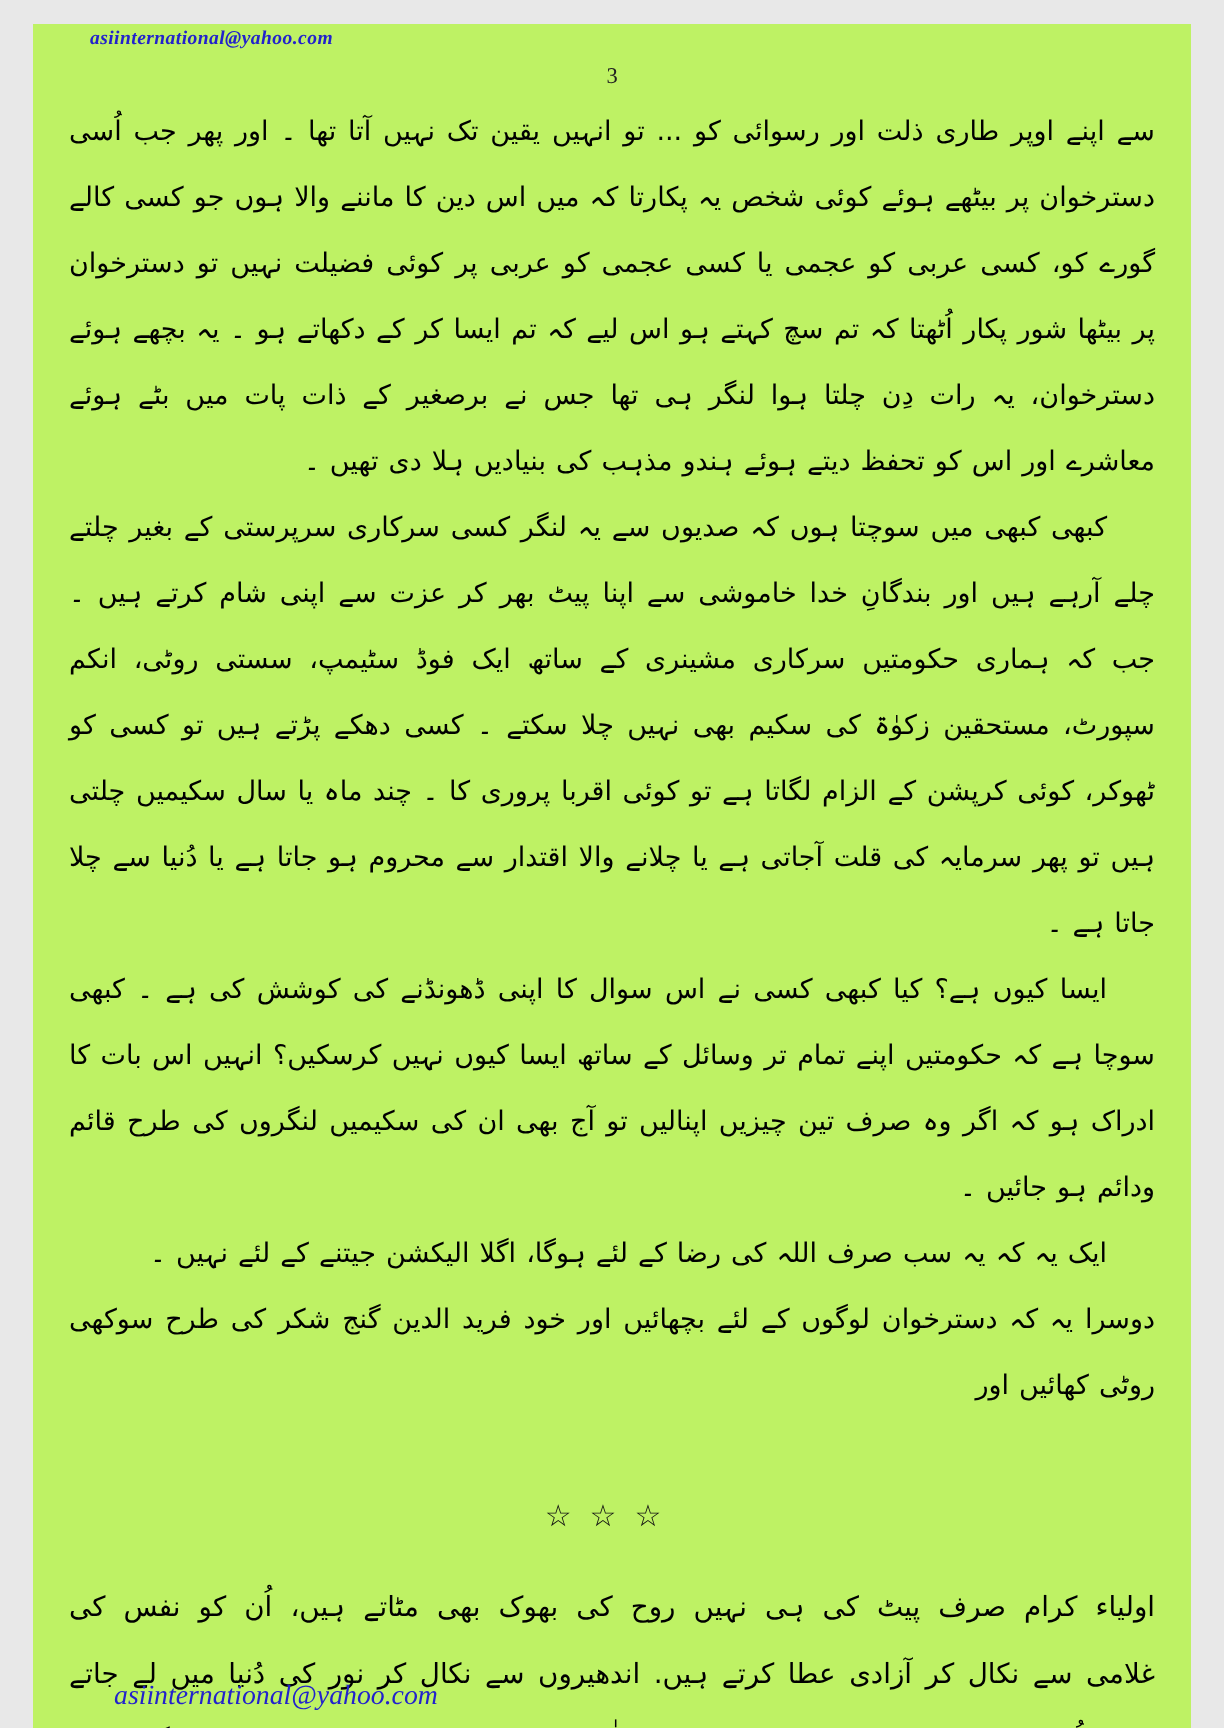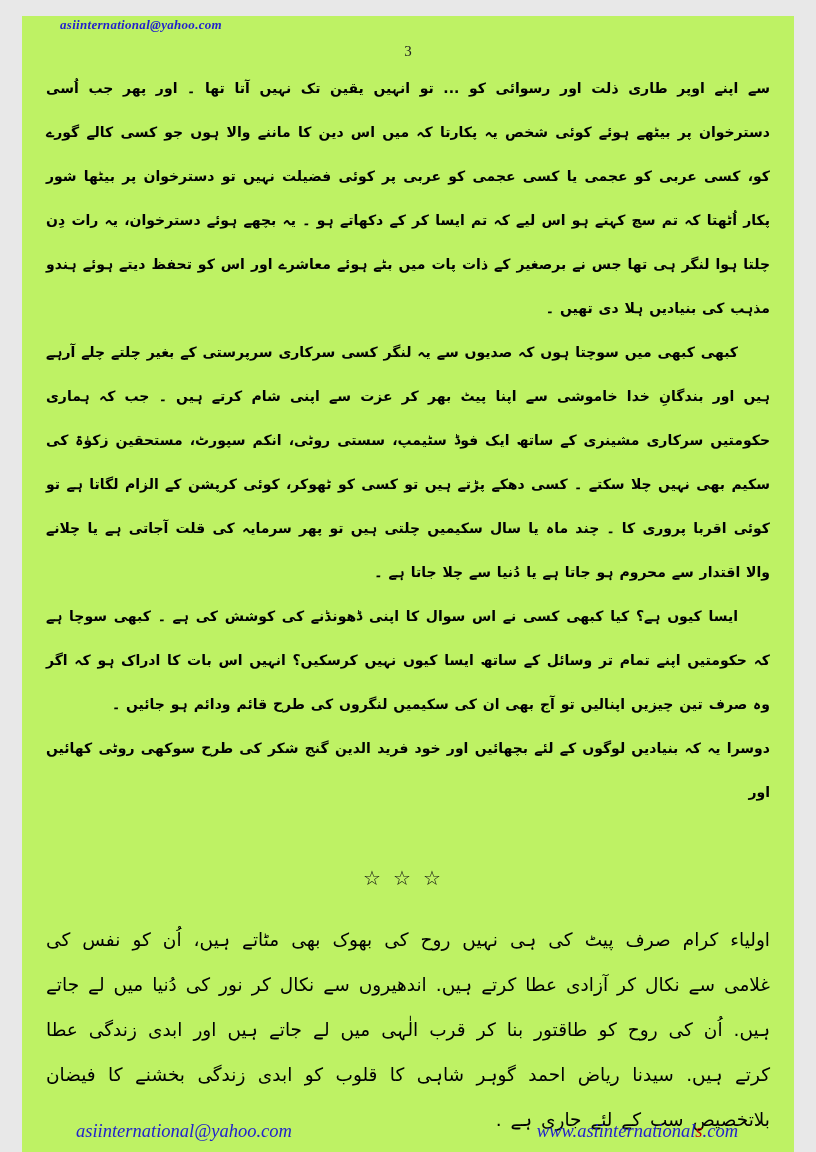--- a/index.html
+++ b/index.html
@@ -28,25 +28,24 @@
     font-size:15px;color:#222;
   }
   
   .body{
     margin:6px 24px 0 24px;
     direction:rtl;
     unicode-bidi:embed;
   }
   .urdu{
     margin:0;
-    font-size:14px;
+    font-size:18px;
     line-height:44px;
     text-align:justify;
     word-spacing:1px;
-    font-weight:bold;
   }
   .indent{text-indent:32px;}
   .fullline{text-align-last:justify;}
   .cite-line{
     display:flex;
     justify-content:space-between;
     align-items:center;
     height:44px;
     direction:rtl;
     font-size:17px;
@@ -95,32 +94,32 @@
   <div class="page-num">3</div>
 
   <div class="body">
 
     <p class="urdu" dir="rtl">سے اپنے اوپر طاری ذلت اور رسوائی کو ... تو انہیں یقین تک نہیں آتا تھا ۔ اور پھر جب اُسی دسترخوان پر بیٹھے ہوئے کوئی شخص یہ پکارتا کہ میں اس دین کا ماننے والا ہوں جو کسی کالے گورے کو، کسی عربی کو عجمی یا کسی عجمی کو عربی پر کوئی فضیلت نہیں تو دسترخوان پر بیٹھا شور پکار اُٹھتا کہ تم سچ کہتے ہو اس لیے کہ تم ایسا کر کے دکھاتے ہو ۔ یہ بچھے ہوئے دسترخوان، یہ رات دِن چلتا ہوا لنگر ہی تھا جس نے برصغیر کے ذات پات میں بٹے ہوئے معاشرے اور اس کو تحفظ دیتے ہوئے ہندو مذہب کی بنیادیں ہلا دی تھیں ۔</p>
 
     <p class="urdu indent" dir="rtl">کبھی کبھی میں سوچتا ہوں کہ صدیوں سے یہ لنگر کسی سرکاری سرپرستی کے بغیر چلتے چلے آرہے ہیں اور بندگانِ خدا خاموشی سے اپنا پیٹ بھر کر عزت سے اپنی شام کرتے ہیں ۔ جب کہ ہماری حکومتیں سرکاری مشینری کے ساتھ ایک فوڈ سٹیمپ، سستی روٹی، انکم سپورٹ، مستحقین زکوٰۃ کی سکیم بھی نہیں چلا سکتے ۔ کسی دھکے پڑتے ہیں تو کسی کو ٹھوکر، کوئی کرپشن کے الزام لگاتا ہے تو کوئی اقربا پروری کا ۔ چند ماہ یا سال سکیمیں چلتی ہیں تو پھر سرمایہ کی قلت آجاتی ہے یا چلانے والا اقتدار سے محروم ہو جاتا ہے یا دُنیا سے چلا جاتا ہے ۔</p>
 
     <p class="urdu indent" dir="rtl">ایسا کیوں ہے؟ کیا کبھی کسی نے اس سوال کا اپنی ڈھونڈنے کی کوشش کی ہے ۔ کبھی سوچا ہے کہ حکومتیں اپنے تمام تر وسائل کے ساتھ ایسا کیوں نہیں کرسکیں؟ انہیں اس بات کا ادراک ہو کہ اگر وہ صرف تین چیزیں اپنالیں تو آج بھی ان کی سکیمیں لنگروں کی طرح قائم ودائم ہو جائیں ۔</p>
 
+    <p class="urdu indent" dir="rtl">ایک یہ کہ یہ سب صرف اللہ کی رضا کے لئے ہوگا، اگلا الیکشن جیتنے کے لئے نہیں ۔</p>
 
-    <p class="urdu" dir="rtl">دوسرا یہ کہ بنیادیں لوگوں کے لئے بچھائیں اور خود فرید الدین گنج شکر کی طرح سوکھی روٹی کھائیں اور</p>
+    <p class="urdu" dir="rtl">دوسرا یہ کہ دسترخوان لوگوں کے لئے بچھائیں اور خود فرید الدین گنج شکر کی طرح سوکھی روٹی کھائیں اور</p>
 
 
 
     <div class="cite-line" dir="rtl">
     </div>
 
     <div class="stars">☆☆☆</div>
 
     <p class="naskh" dir="rtl">اولیاء کرام صرف پیٹ کی ہی نہیں روح کی بھوک بھی مٹاتے ہیں، اُن کو نفس کی غلامی سے نکال کر آزادی عطا کرتے ہیں. اندھیروں سے نکال کر نور کی دُنیا میں لے جاتے ہیں. اُن کی روح کو طاقتور بنا کر قرب الٰہی میں لے جاتے ہیں اور ابدی زندگی عطا کرتے ہیں. سیدنا ریاض احمد گوہر شاہی کا قلوب کو ابدی زندگی بخشنے کا فیضان بلاتخصیص سب کے لئے جاری ہے .</p>
 
   </div>
 
   <div class="footer">
     <a href="#">asiinternational@yahoo.com</a>
-    <a href="#"><span>www.asiinternational</span><span class="red">s</span><span>.com</span></a>
   </div>
 
 </div>
 
 </body></html>

